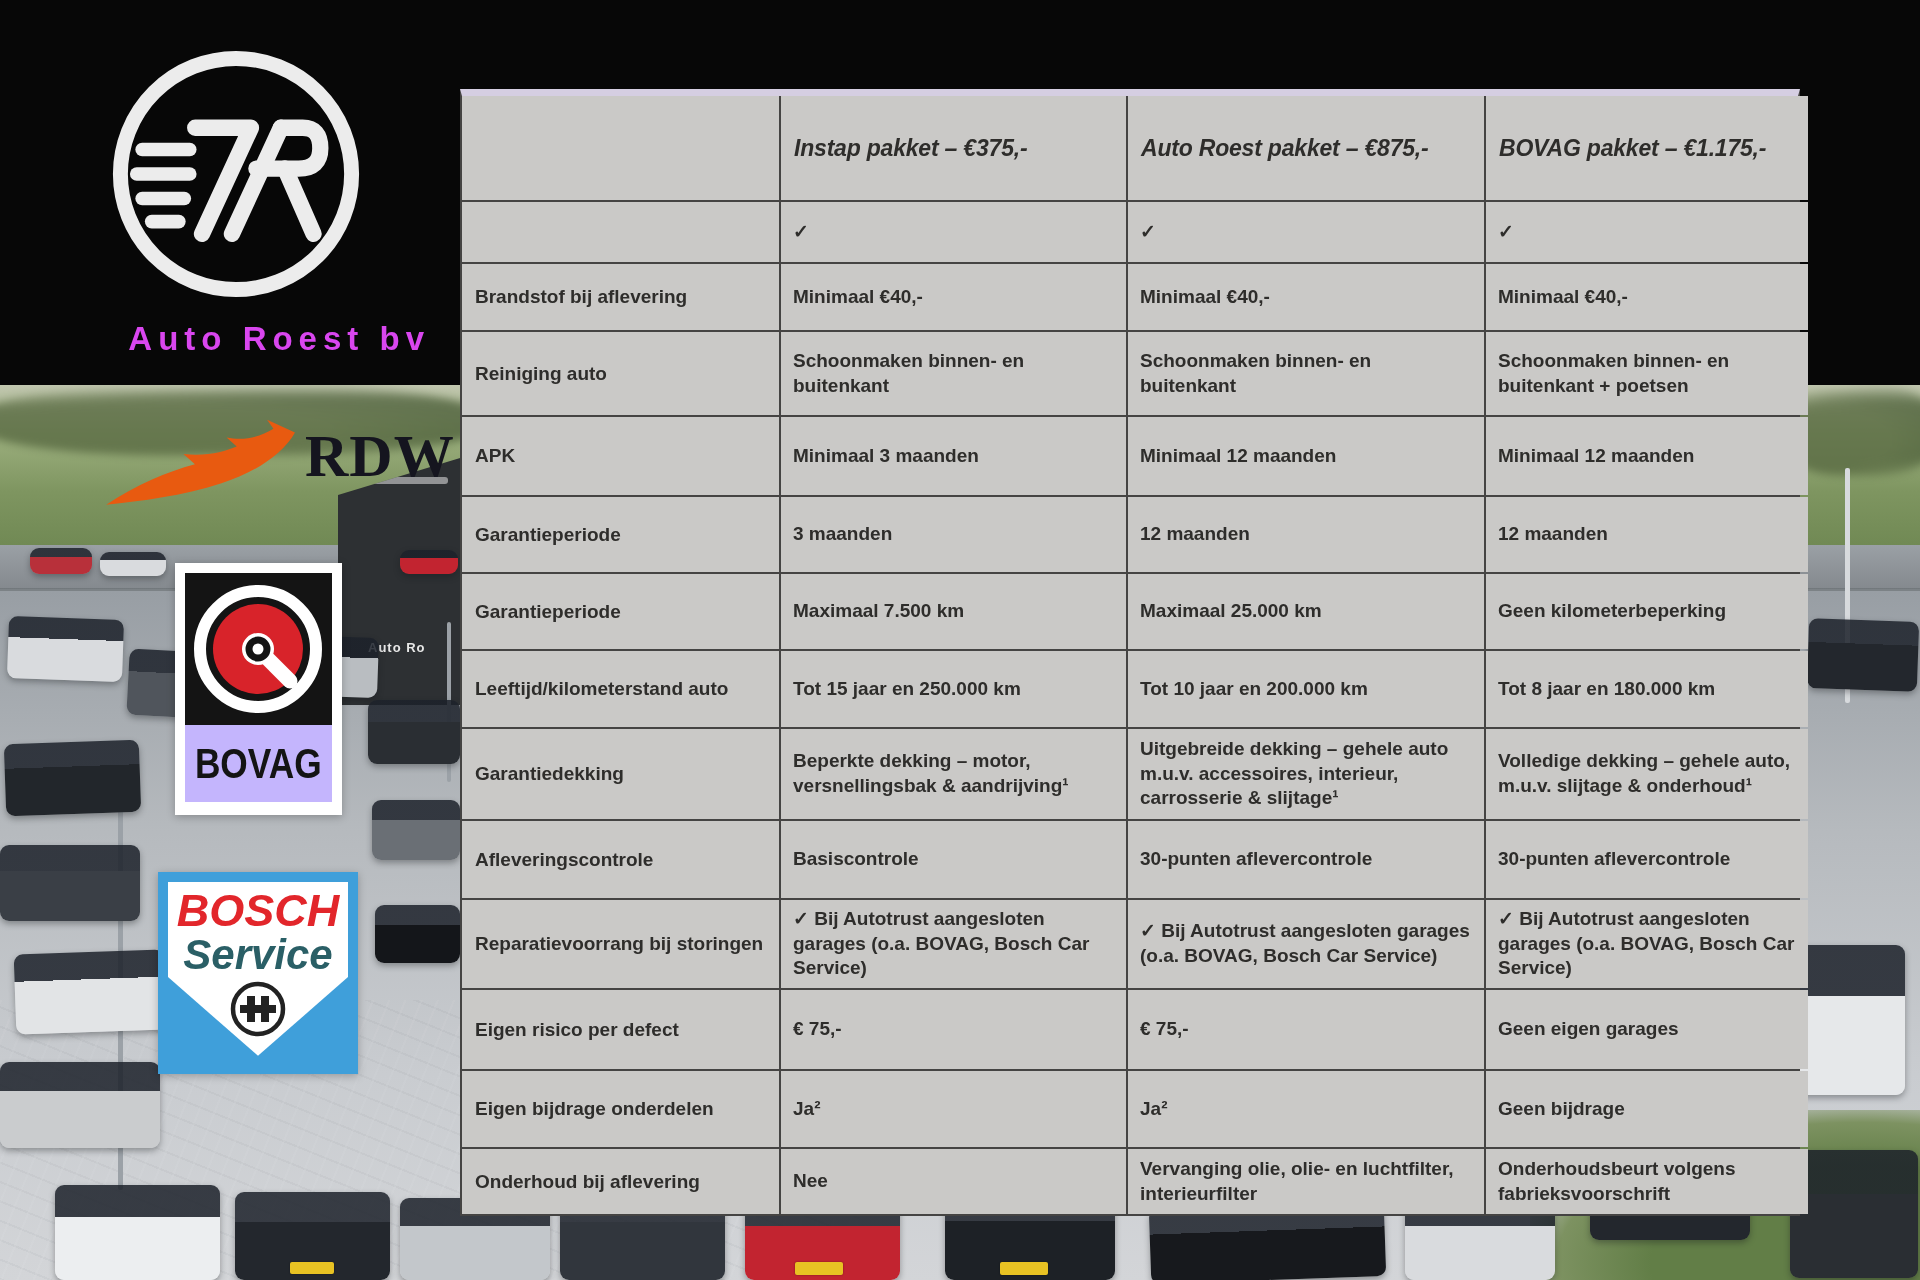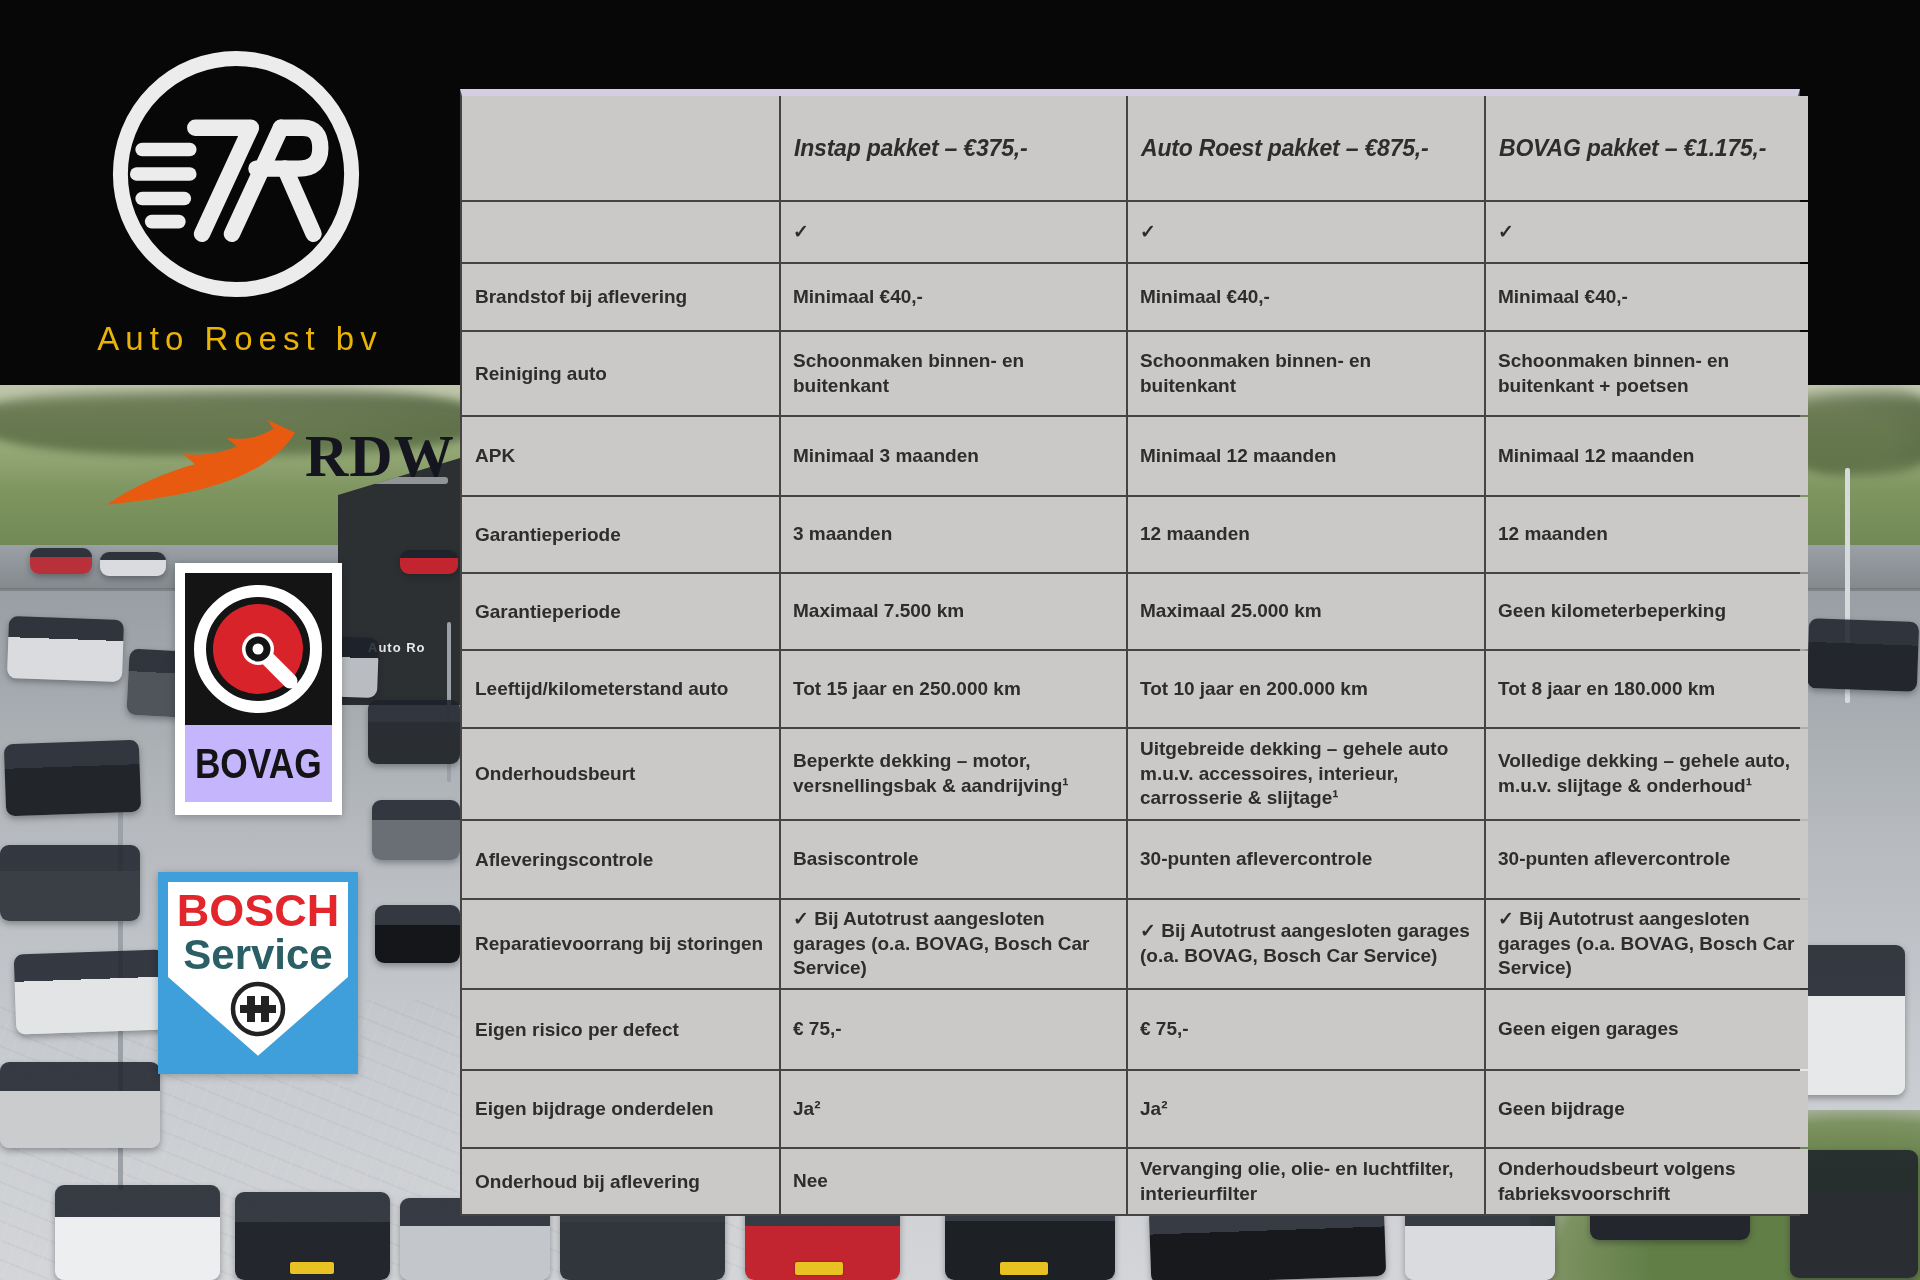--- a/index.html
+++ b/index.html
@@ -28,43 +28,43 @@
   .building{position:absolute;background:#2d3033;}
   .bldg-sign{position:absolute;color:#e8e8e8;font-size:13px;font-weight:bold;letter-spacing:1px;}
   .bldg-smudge{position:absolute;background:rgba(230,230,230,.55);height:7px;border-radius:3px;}
   .car{position:absolute;border-radius:9px;box-shadow:0 3px 6px rgba(20,22,26,.35);}
   .pole{position:absolute;background:#9ba1a7;border-radius:2px;}
   .plate{position:absolute;background:#e8c223;border-radius:2px;box-shadow:0 0 2px rgba(0,0,0,.4);}
 
   
   .black-band{position:absolute;left:0;top:0;width:1920px;height:385px;background:#070707;z-index:2;}
   .ar-logo{position:absolute;left:100px;top:38px;width:272px;height:272px;}
-  .ar-caption{position:absolute;left:50px;top:320px;width:380px;text-align:center;
-    color:#eab308;font-size:33px;font-weight:normal;letter-spacing:6px;}
+  .ar-caption{position:absolute;left:50px;top:320px;width:380px;text-align:right;
+    color:#d946ef;font-size:33px;font-weight:bold;letter-spacing:6px;}
 
   
   .rdw{position:absolute;left:100px;top:408px;width:330px;height:115px;z-index:3;}
   .rdw svg{position:absolute;left:0;top:8px;}
   .rdw-text{position:absolute;left:205px;top:14px;color:#15151f;
     font-family:"Liberation Serif",serif;font-weight:bold;font-size:60px;letter-spacing:1px;}
 
   
   .bovag{position:absolute;left:175px;top:563px;width:167px;height:252px;background:#ffffff;z-index:3;
     box-shadow:0 2px 8px rgba(0,0,0,.25);}
   .bovag-top{position:absolute;left:10px;top:10px;width:147px;height:152px;background:#141414;}
   .bovag-band{position:absolute;left:10px;top:162px;width:147px;height:77px;background:#c4b5fd;
     display:flex;align-items:center;justify-content:center;}
   .bovag-band span{font-size:43px;font-weight:bold;color:#141414;transform:scaleX(.82);letter-spacing:0px;}
 
   
   .bosch{position:absolute;left:158px;top:872px;width:200px;height:202px;background:#3f9fda;z-index:3;
     box-shadow:0 2px 8px rgba(0,0,0,.25);}
   .bosch-pent{position:absolute;left:0;top:0;width:200px;height:202px;background:#ffffff;
     clip-path:polygon(5% 5%,95% 5%,95% 52%,50% 91%,5% 52%);
-    display:flex;flex-direction:column;align-items:center;}
+    display:flex;flex-direction:column;align-items:center;font-style:italic;}
   .bosch-word{font-size:45px;font-weight:bold;color:#e2262b;letter-spacing:0px;margin-top:16px;line-height:1;}
   .bosch-service{font-size:42px;font-weight:bold;color:#2a5f66;line-height:1.05;}
 
   
   .table-wrap{position:absolute;left:460px;top:89px;width:1340px;z-index:4;
     background:#454443;border:2px solid #454443;border-top:7px solid #d5cee2;
     display:grid;grid-template-columns:317px 345px 356px 322px;gap:2px;box-sizing:border-box;}
   .cell{background:#cac9c7;color:#2e2d2b;font-weight:bold;display:flex;align-items:center;
     box-sizing:border-box;overflow:hidden;}
   .cell.header{font-size:23px;padding:0 13px;letter-spacing:-0.2px;font-style:italic;}
@@ -202,21 +202,21 @@
     <div class="cell value">12 maanden</div>
     <div class="cell value">12 maanden</div>
     <div class="cell label">Garantieperiode</div>
     <div class="cell value">Maximaal 7.500 km</div>
     <div class="cell value">Maximaal 25.000 km</div>
     <div class="cell value">Geen kilometerbeperking</div>
     <div class="cell label">Leeftijd/kilometerstand auto</div>
     <div class="cell value">Tot 15 jaar en 250.000 km</div>
     <div class="cell value">Tot 10 jaar en 200.000 km</div>
     <div class="cell value">Tot 8 jaar en 180.000 km</div>
-    <div class="cell label">Onderhoudsbeurt</div>
+    <div class="cell label">Garantiedekking</div>
     <div class="cell value">Beperkte dekking – motor, versnellingsbak &amp; aandrijving¹</div>
     <div class="cell value">Uitgebreide dekking – gehele auto m.u.v. accessoires, interieur, carrosserie &amp; slijtage¹</div>
     <div class="cell value">Volledige dekking – gehele auto, m.u.v. slijtage &amp; onderhoud¹</div>
     <div class="cell label">Afleveringscontrole</div>
     <div class="cell value">Basiscontrole</div>
     <div class="cell value">30-punten aflevercontrole</div>
     <div class="cell value">30-punten aflevercontrole</div>
     <div class="cell label">Reparatievoorrang bij storingen</div>
     <div class="cell value">✓ Bij Autotrust aangesloten garages (o.a. BOVAG, Bosch Car Service)</div>
     <div class="cell value">✓ Bij Autotrust aangesloten garages (o.a. BOVAG, Bosch Car Service)</div>

